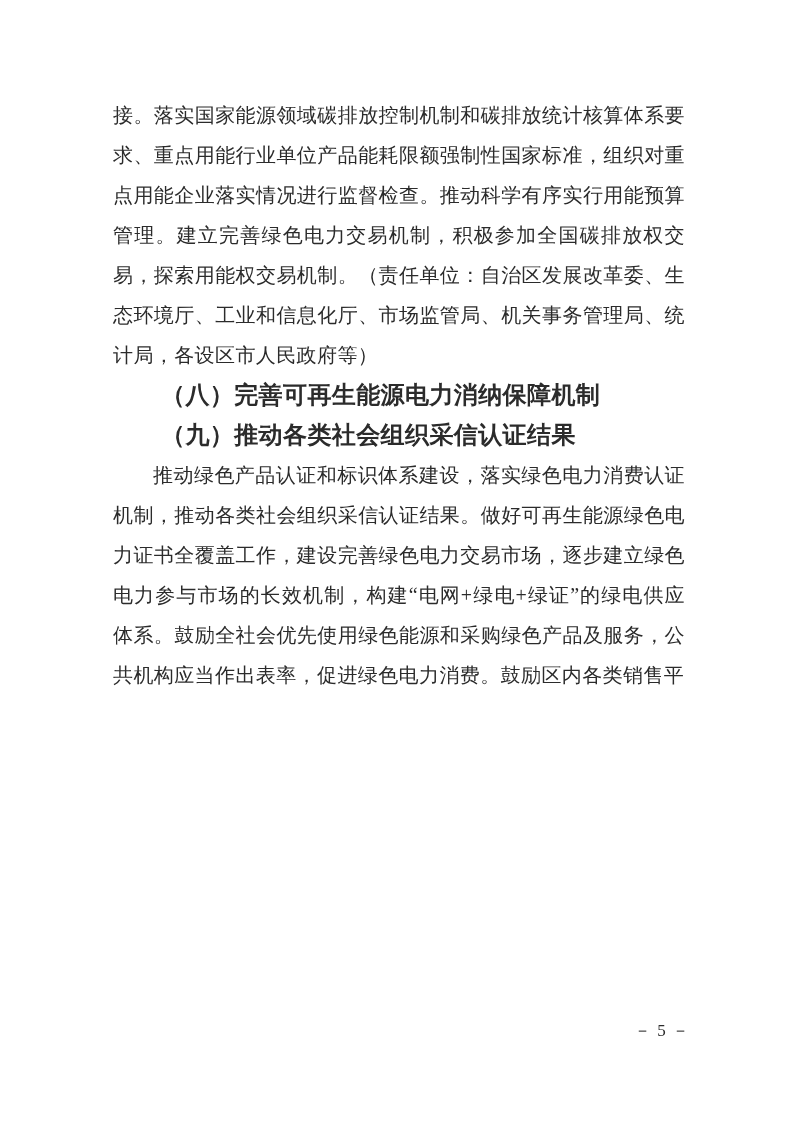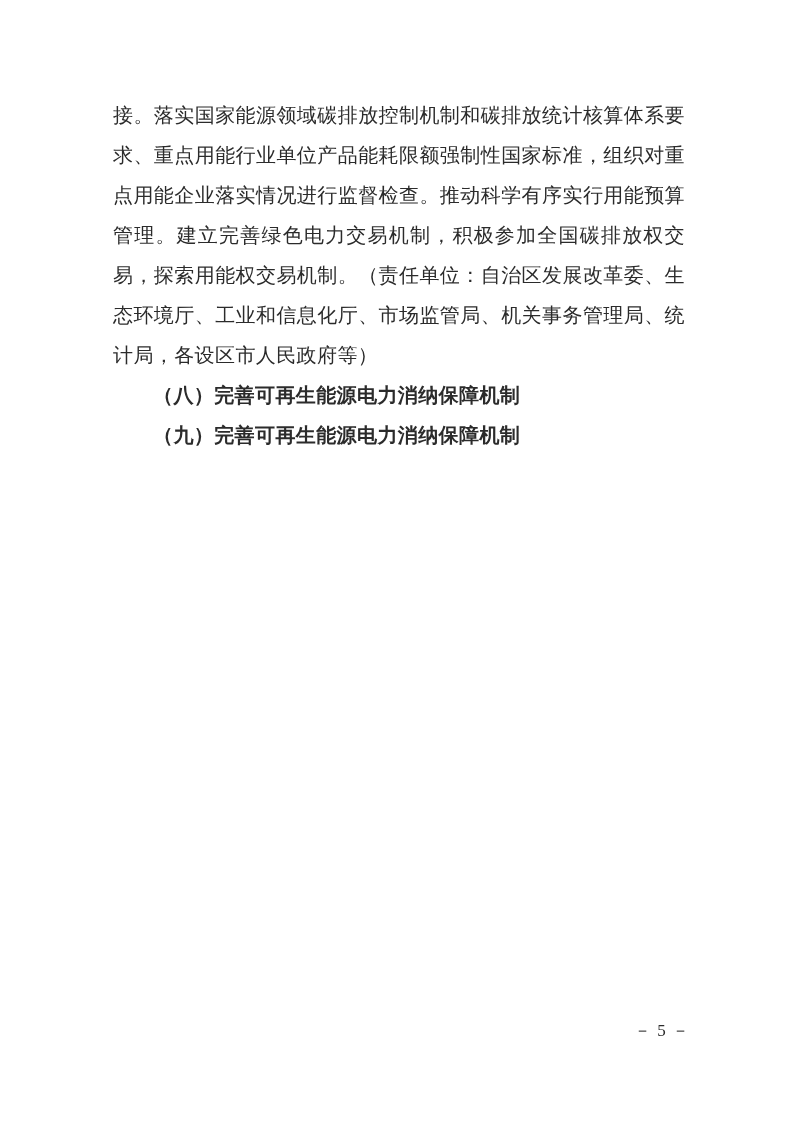--- a/index.html
+++ b/index.html
@@ -33,35 +33,36 @@
   .para {
     text-indent: 2em;
   }
   .para-continuation {
     text-indent: 0;
   }
   .section-heading {
     font-weight: bold;
     text-indent: 2em;
     font-family: "Liberation Sans", "DejaVu Sans", sans-serif;
-    font-size: 20px;
+    font-size: 24px;
   }
   .page-footer {
     position: absolute;
     top: 1020px;
     right: 104px;
     font-size: 17px;
     line-height: 22px;
     letter-spacing: 1px;
     color: #2b2b2b;
   }
 </style>
 </head>
 <body>
 
 <div class="page">
   <div class="text-block">
     <p class="para para-continuation">接。落实国家能源领域碳排放控制机制和碳排放统计核算体系要求、重点用能行业单位产品能耗限额强制性国家标准，组织对重点用能企业落实情况进行监督检查。推动科学有序实行用能预算管理。建立完善绿色电力交易机制，积极参加全国碳排放权交易，探索用能权交易机制。（责任单位：自治区发展改革委、生态环境厅、工业和信息化厅、市场监管局、机关事务管理局、统计局，各设区市人民政府等）</p>
     <p class="section-heading">（八）完善可再生能源电力消纳保障机制</p>
-    <p class="section-heading">（九）完善可再生能源电力消纳保障机制</p>
+    <p class="section-heading">（九）推动各类社会组织采信认证结果</p>
+    <p class="para">推动绿色产品认证和标识体系建设，落实绿色电力消费认证机制，推动各类社会组织采信认证结果。做好可再生能源绿色电力证书全覆盖工作，建设完善绿色电力交易市场，逐步建立绿色电力参与市场的长效机制，构建“电网+绿电+绿证”的绿电供应体系。鼓励全社会优先使用绿色能源和采购绿色产品及服务，公共机构应当作出表率，促进绿色电力消费。鼓励区内各类销售平</p>
   </div>
   <div class="page-footer">－ 5 －</div>
 </div>
 
 </body></html>

